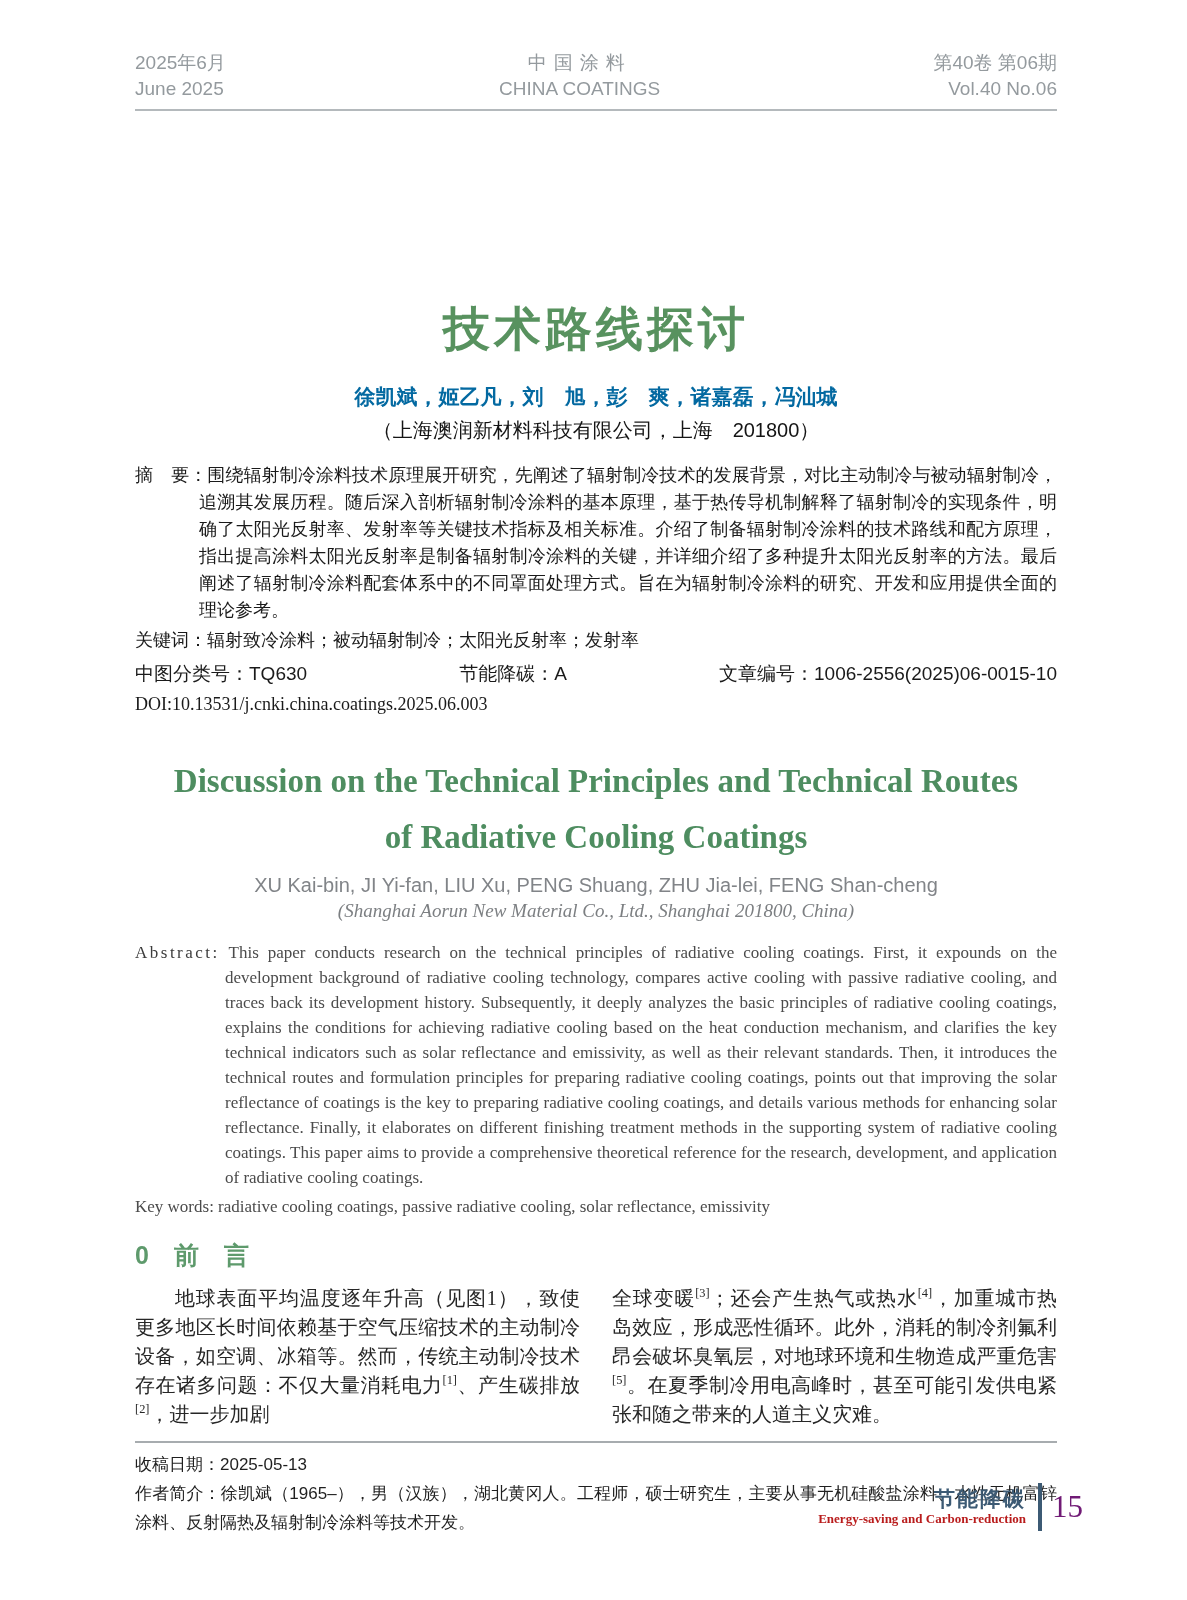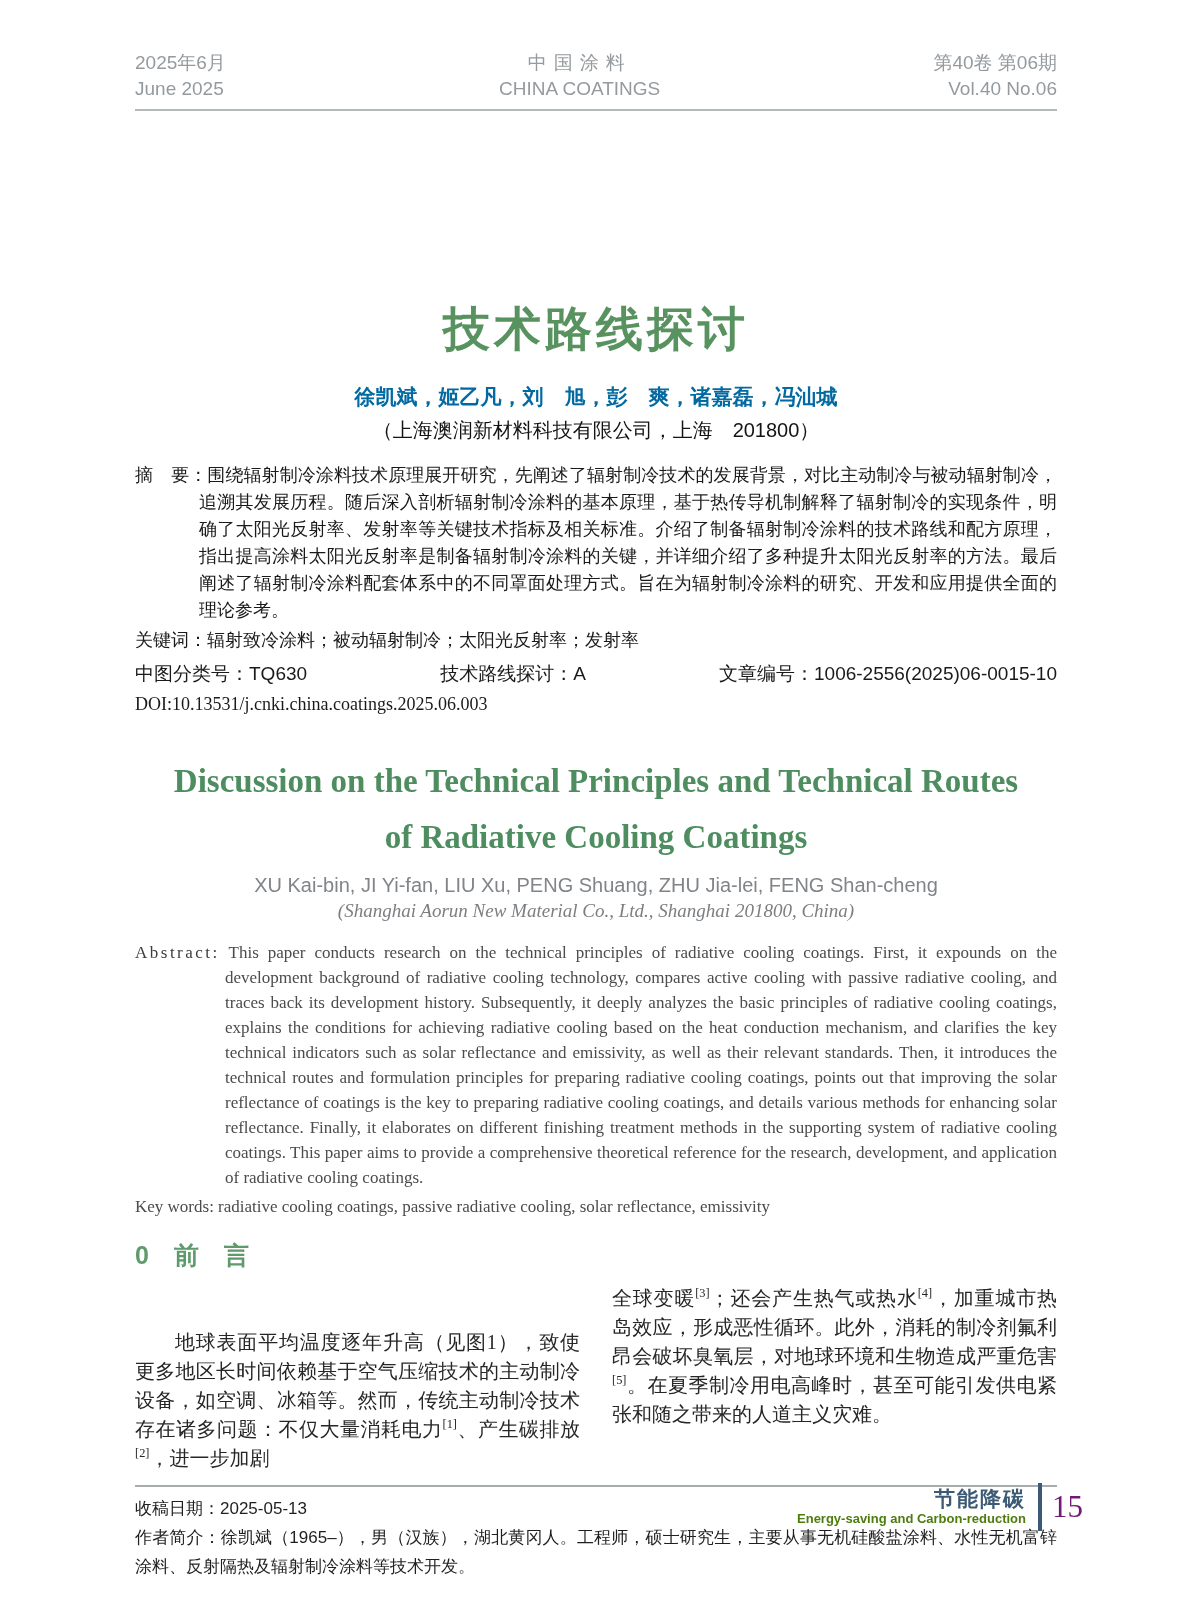--- a/index.html
+++ b/index.html
@@ -146,21 +146,21 @@
     margin-top: 12px;
   }
   .col {
     flex: 1;
     font-family: "Liberation Serif", serif;
     font-size: 20px;
     line-height: 29px;
     text-align: justify;
     color: #262626;
   }
-  .col .first-indent { text-indent: 2em; margin-top: 44px; }
+  .col .first-indent { text-indent: 2em; }
   sup { font-size: 0.62em; line-height: 0; }
 
   
   .footnote-rule {
     border: none;
     border-top: 2px solid #a7acaf;
     margin-top: 12px;
   }
   .footnotes {
     margin-top: 7px;
@@ -180,22 +180,22 @@
   }
   .pf-text { text-align: right; }
   .pf-cn {
     color: #3c5a74;
     font-weight: bold;
     font-size: 21px;
     letter-spacing: 2px;
     line-height: 24px;
   }
   .pf-en {
-    color: #4d7c0f;
-    font-family: Liberation Sans, sans-serif;
+    color: #b91c1c;
+    font-family: Liberation Serif, serif;
     font-weight: bold;
     font-size: 13px;
     line-height: 16px;
     text-align: center;
   }
   .pf-bar {
     width: 4px;
     height: 48px;
     background: #3c5a74;
     margin: 0 10px 0 12px;
@@ -234,21 +234,21 @@
 
     <div class="authors-cn">徐凯斌，姬乙凡，刘　旭，彭　爽，诸嘉磊，冯汕城</div>
     <div class="affil-cn">（上海澳润新材料科技有限公司，上海　201800）</div>
 
     <p class="abstract-cn"><span>摘　要：</span><span>围绕辐射制冷涂料技术原理展开研究，先阐述了辐射制冷技术的发展背景，对比主动制冷与被动辐射制冷，追溯其发展历程。随后深入剖析辐射制冷涂料的基本原理，基于热传导机制解释了辐射制冷的实现条件，明确了太阳光反射率、发射率等关键技术指标及相关标准。介绍了制备辐射制冷涂料的技术路线和配方原理，指出提高涂料太阳光反射率是制备辐射制冷涂料的关键，并详细介绍了多种提升太阳光反射率的方法。最后阐述了辐射制冷涂料配套体系中的不同罩面处理方式。旨在为辐射制冷涂料的研究、开发和应用提供全面的理论参考。</span></p>
 
     <p class="keywords-cn"><span>关键词：</span><span>辐射致冷涂料；被动辐射制冷；太阳光反射率；发射率</span></p>
 
     <div class="class-row">
       <span>中图分类号：TQ630</span>
-      <span>技术路线探讨：A</span>
+      <span>节能降碳：A</span>
       <span>文章编号：1006-2556(2025)06-0015-10</span>
     </div>
 
     <div class="doi-line">DOI:10.13531/j.cnki.china.coatings.2025.06.003</div>
 
     <h2 class="title-en">
       <span>Discussion on the Technical Principles and Technical Routes</span><br>
       <span>of Radiative Cooling Coatings</span>
     </h2>
 

